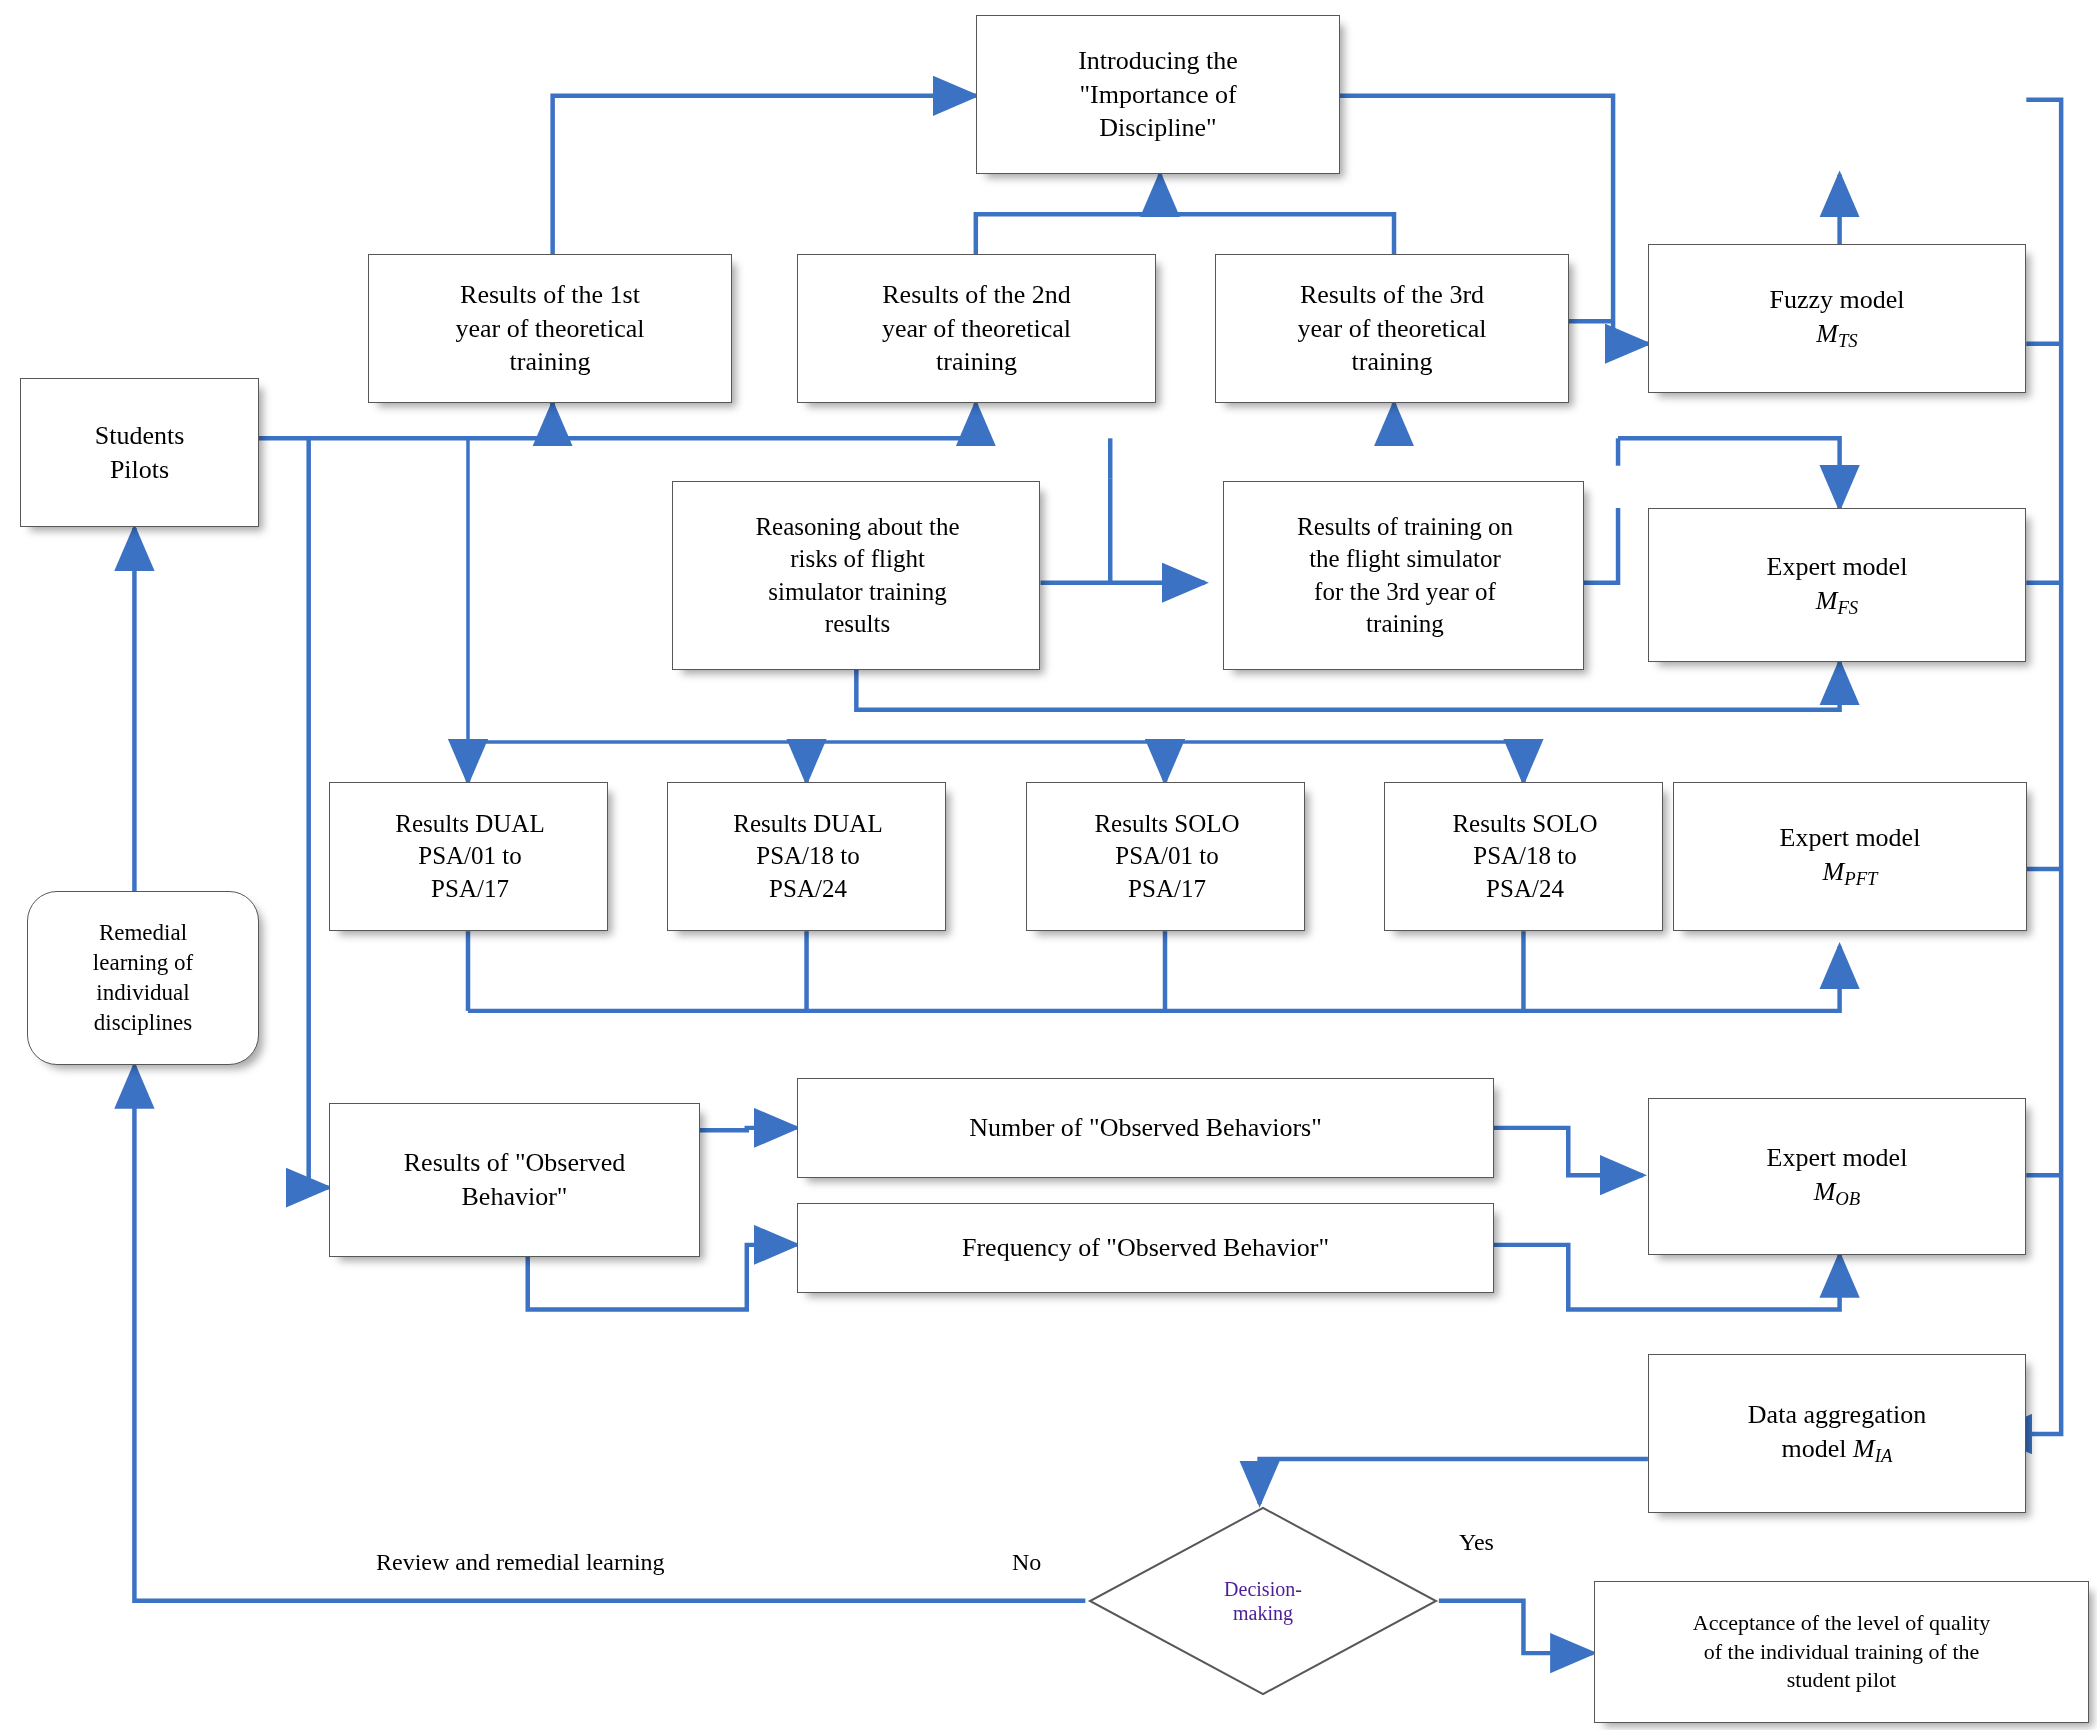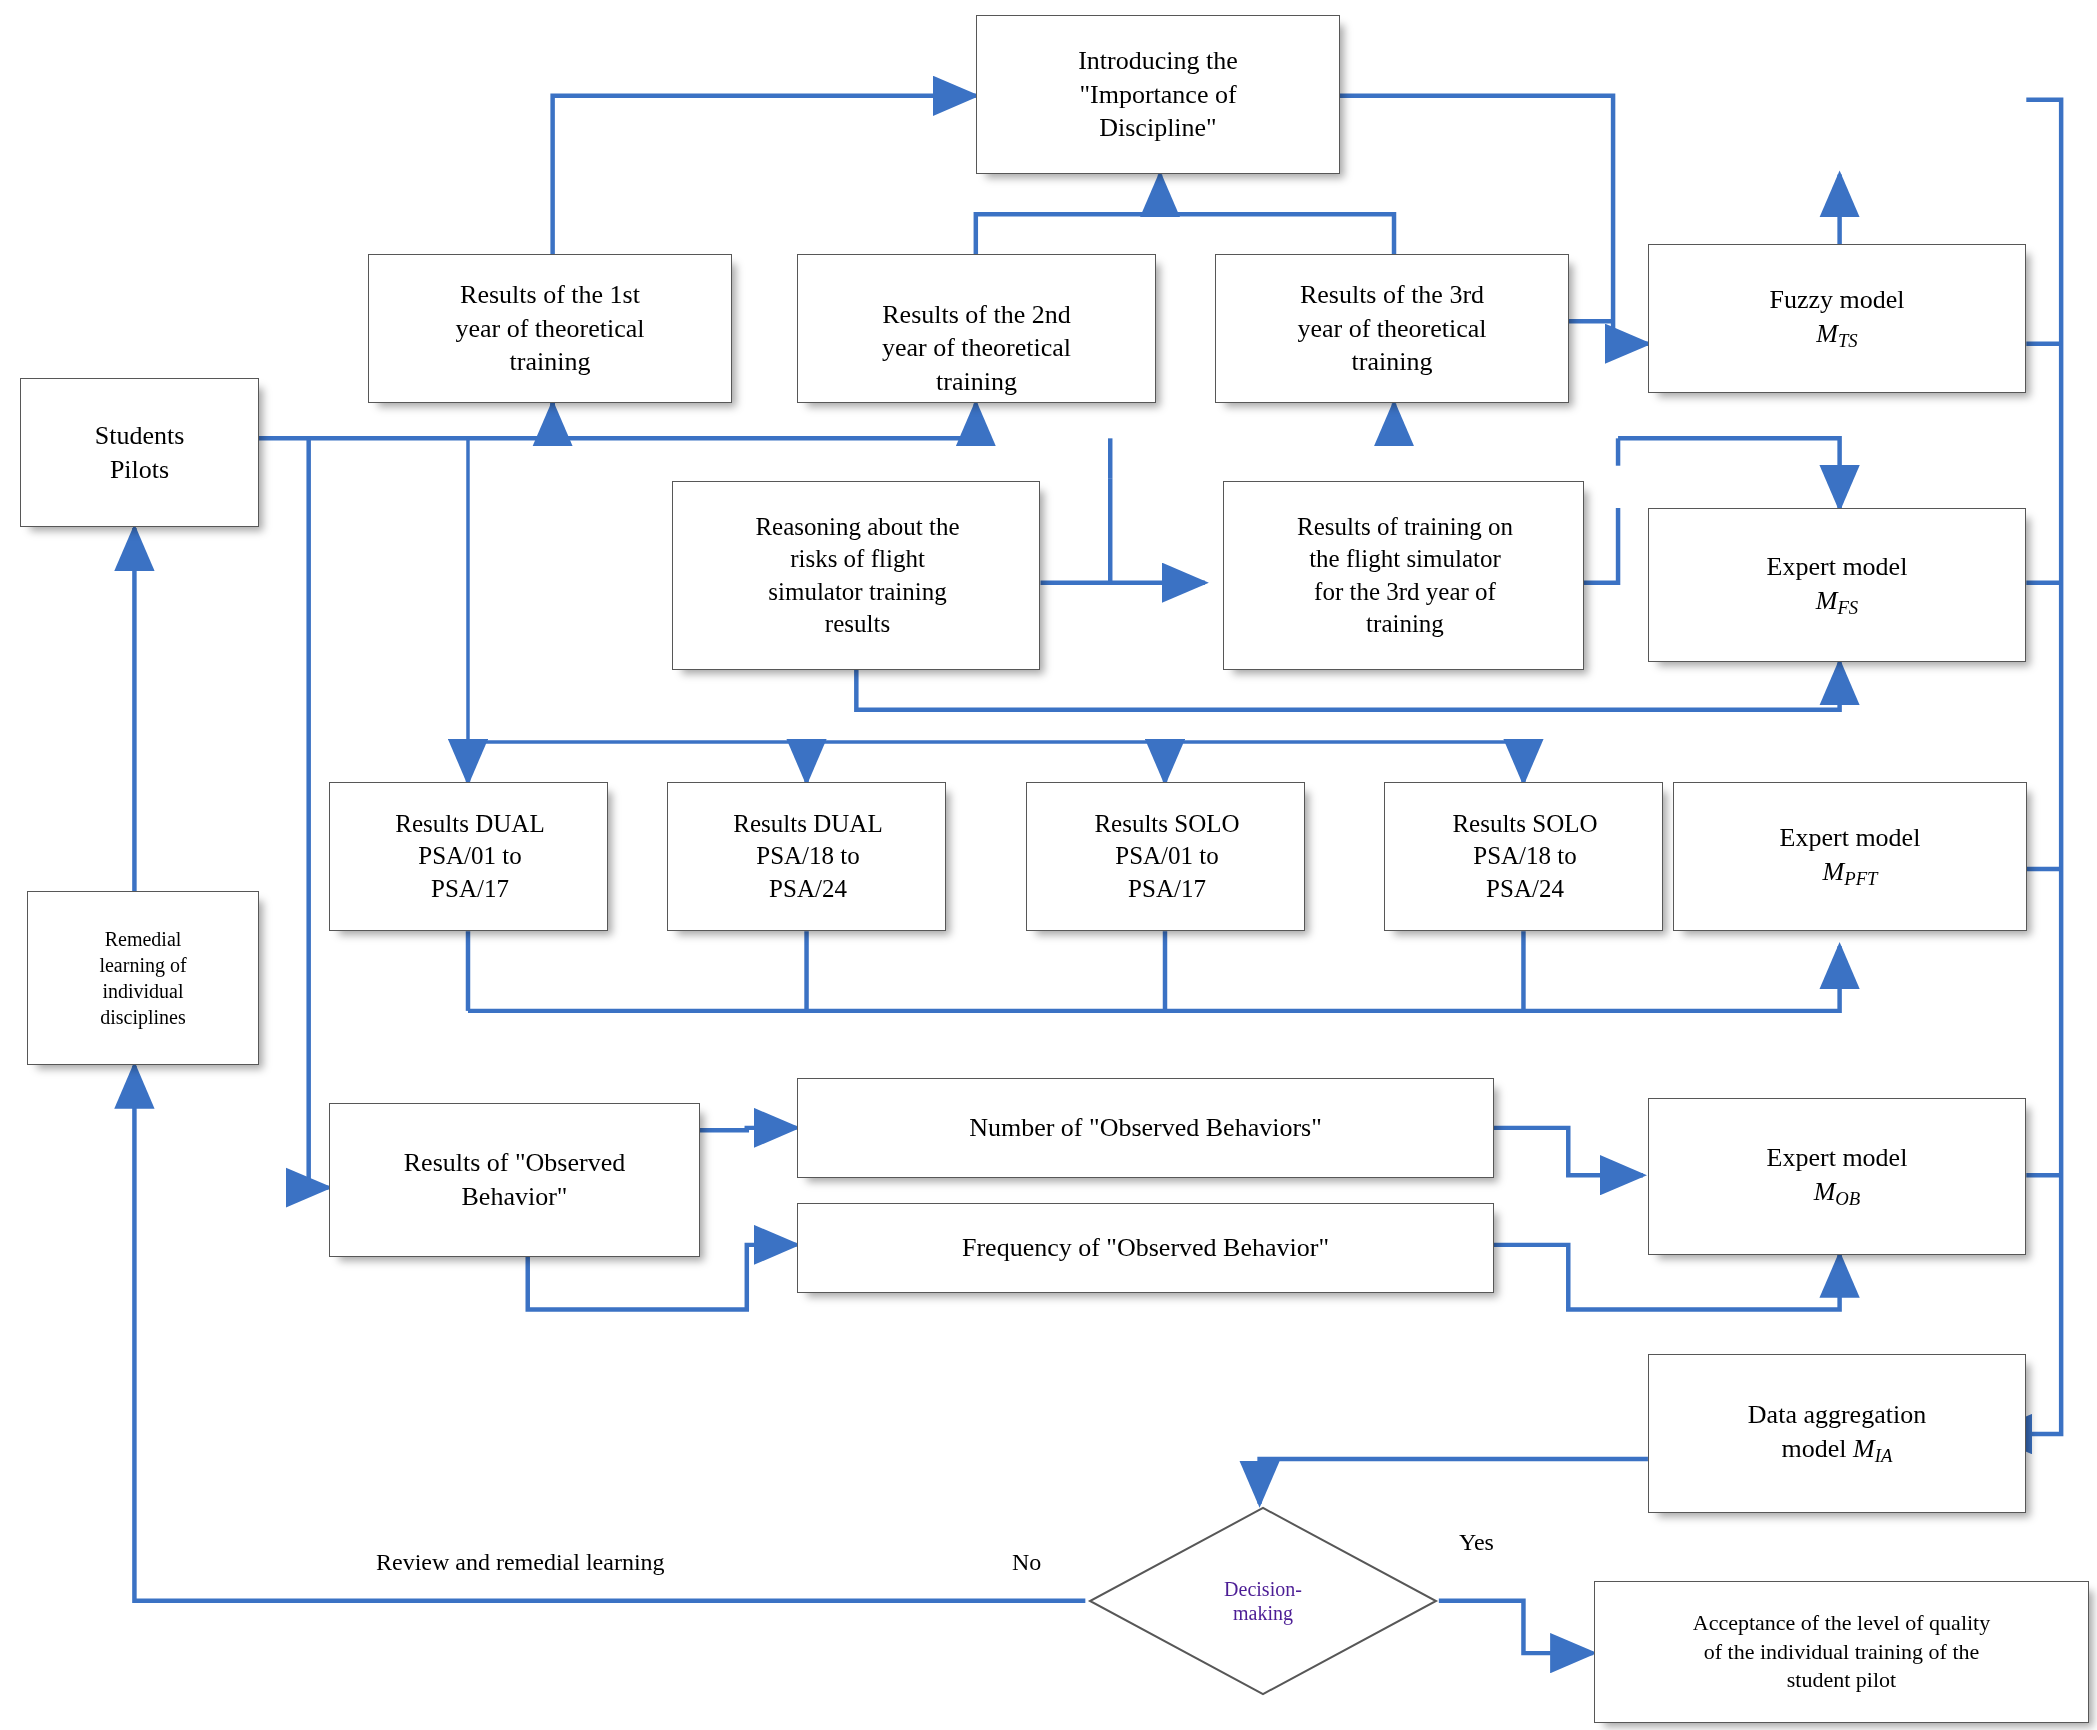--- a/index.html
+++ b/index.html
@@ -33,21 +33,21 @@
     text-align: center;
     color: #000000;
     line-height: 1.30;
     padding: 3px 5px;
     box-shadow: 7px 7px 8px -3px rgba(0,0,0,0.34);
     z-index: 3;
   }
   .node .txt { display: block; width: 100%; }
   .f52 { font-size: 26px; }
   .f50 { font-size: 25px; padding-left: 8px; }
-  .f46 { font-size: 20px; }
+  .f46 { font-size: 23px; border-radius: 30px; }
   .f44 { font-size: 22px; }
 
   .mvar {
     font-style: italic;
     font-family: "Liberation Serif", "DejaVu Serif", serif;
   }
   .mvar sub {
     font-style: italic;
     font-size: 0.72em;
     vertical-align: -0.28em;
@@ -179,21 +179,21 @@
 
   <div class="node f52" style="left:976px; top:15px; width:364px; height:159px;">
     <span class="txt">Introducing the<br>"Importance of<br>Discipline"</span>
   </div>
 
 
   <div class="node f52" style="left:368px; top:254px; width:364px; height:149px;">
     <span class="txt">Results of the 1st<br>year of theoretical<br>training</span>
   </div>
 
-  <div class="node f52" style="left:797px; top:254px; width:359px; height:149px;align-items:flex-end;">
+  <div class="node f52" style="left:797px; top:254px; width:359px; height:149px;">
     <span class="txt">Results of the 2nd<br>year of theoretical<br>training</span>
   </div>
 
   <div class="node f52" style="left:1215px; top:254px; width:354px; height:149px;">
     <span class="txt">Results of the 3rd<br>year of theoretical<br>training</span>
   </div>
 
   <div class="node f52" style="left:1648px; top:244px; width:378px; height:149px;align-items:center;">
     <span class="txt">
       <span>Fuzzy model</span><br>

